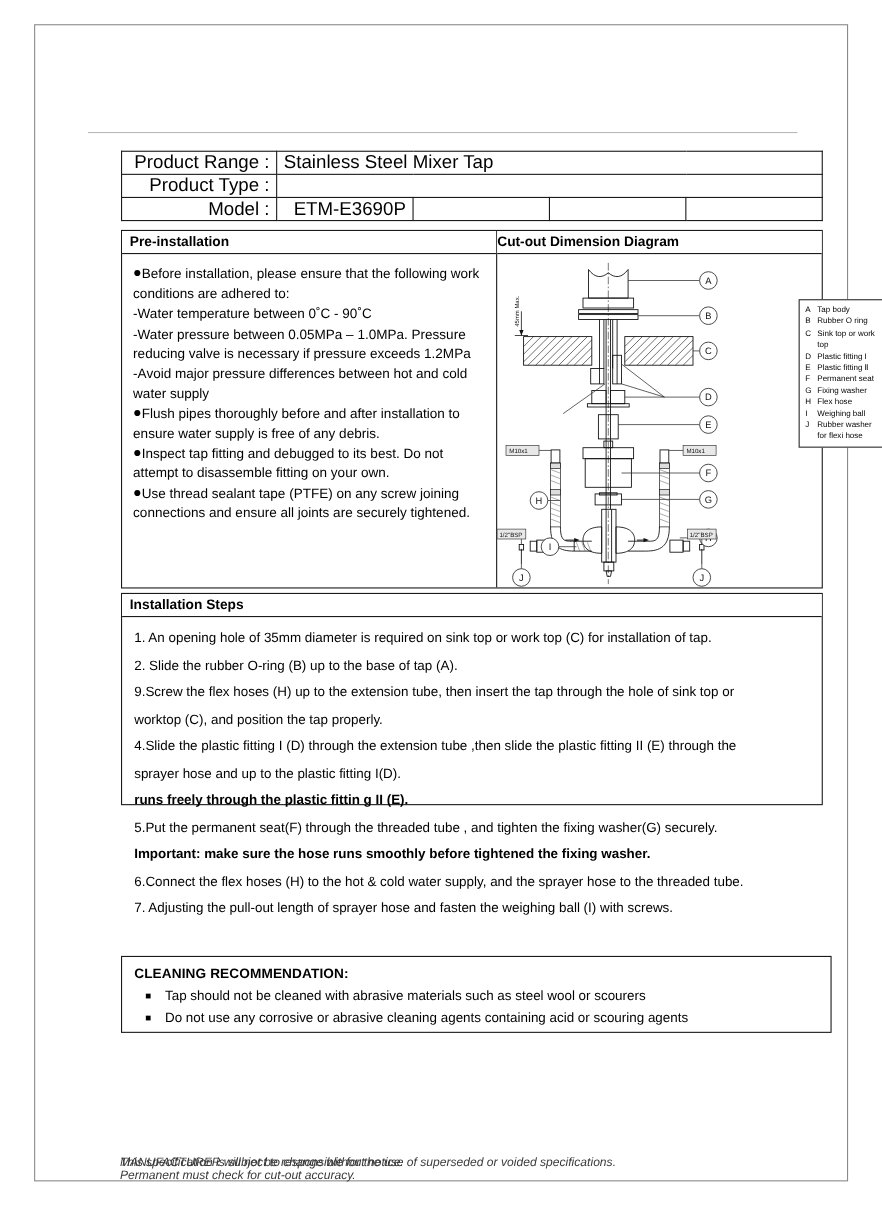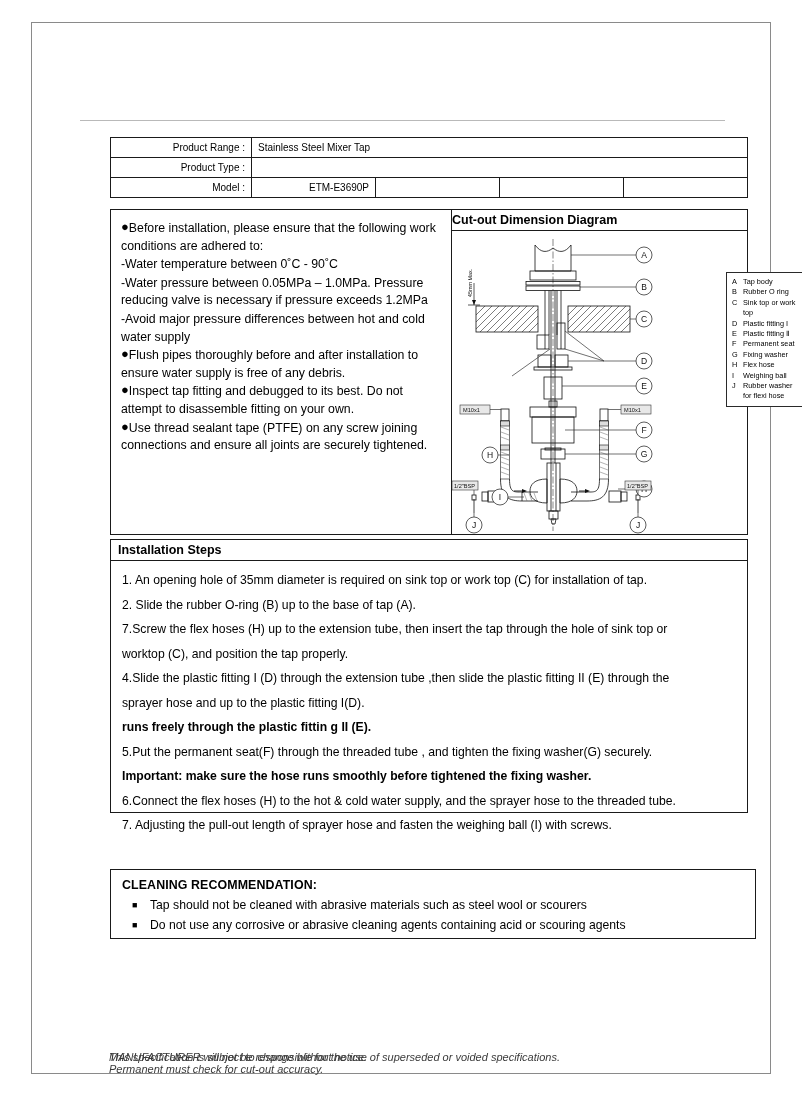--- a/index.html
+++ b/index.html
@@ -41,21 +41,21 @@
   }
   
   .prod-table{
     position:absolute;left:78px;top:114px;width:638px;
     border-collapse:collapse;
     table-layout:fixed;
   }
   .prod-table td{
     border:1px solid #1a1a1a;
     height:19px;
-    font-size:10px;
+    font-size:17px;
     padding:0 6px;
     vertical-align:middle;
   }
   .lbl-cell{ text-align:right; width:128px; padding-right:8px;}
   .val-cell{ text-align:left; }
   .model-val{ text-align:right; }
   
   .panel{
     position:absolute;left:78px;top:186px;width:638px;height:326px;
     border:1px solid #1a1a1a;box-sizing:border-box;
@@ -87,21 +87,21 @@
     position:absolute;left:274px;top:41px;width:87px;
     border:1px solid #2a2a2a;background:#fff;
     font-size:7.3px;line-height:10.4px;
     padding:4px 3px 4px 5px;box-sizing:border-box;
   }
   .legend .row{display:flex;}
   .legend .k{width:11px;flex:0 0 11px;}
   .legend .cont{padding-left:11px;}
   
   .steps{
-    position:absolute;left:78px;top:516px;width:638px;height:274px;
+    position:absolute;left:78px;top:516px;width:638px;height:193px;
     border:1px solid #1a1a1a;box-sizing:border-box;
   }
   .steps-body{
     padding:7px 10px 0 11px;font-size:12.2px;line-height:24.5px;
   }
   .steps-body p{margin:0;}
   .steps-body p.bold{font-weight:bold;}
   
   .clean{
     position:absolute;left:78px;top:846px;width:646px;height:70px;
@@ -146,20 +146,21 @@
       <td></td>
       <td></td>
       <td></td>
     </tr>
   </tbody>
     </table>
 
   <div class="panel">
 
     <div class="col-left">
+      <div class="sect-head">Pre-installation</div>
       <div class="pre-body">
         <p><span class="bull">●</span><span>Before installation, please ensure that the following work conditions are adhered to:</span></p>
         <p>-Water temperature between 0˚C - 90˚C</p>
         <p>-Water pressure between 0.05MPa – 1.0MPa. Pressure reducing valve is necessary if pressure exceeds 1.2MPa</p>
         <p>-Avoid major pressure differences between hot and cold water supply</p>
         <p><span class="bull">●</span><span>Flush pipes thoroughly before and after installation to ensure water supply is free of any debris.</span></p>
         <p><span class="bull">●</span><span>Inspect tap fitting and debugged to its best. Do not attempt to disassemble fitting on your own.</span></p>
         <p><span class="bull">●</span><span>Use thread sealant tape (PTFE) on any screw joining connections and ensure all joints are securely tightened.</span></p>
       </div>
     </div>
@@ -418,21 +419,21 @@
 
       </div>
     </div>
   </div>
 
   <div class="steps">
     <div class="sect-head">Installation Steps</div>
     <div class="steps-body">
       <p>1. An opening hole of 35mm diameter is required on sink top or work top (C) for installation of tap.</p>
       <p>2. Slide the rubber O-ring (B) up to the base of tap (A).</p>
-      <p>7.Screw the flex hoses (H) up to the extension tube, then insert the tap through the hole of sink top or</p>
+      <p>9.Screw the flex hoses (H) up to the extension tube, then insert the tap through the hole of sink top or</p>
       <p>worktop (C), and position the tap properly.</p>
       <p>4.Slide the plastic fitting I (D) through the extension tube ,then slide the plastic fitting II (E) through the</p>
       <p>sprayer hose and up to the plastic fitting I(D).</p>
       <p class="bold">runs freely through the plastic fittin     g II (E).</p>
       <p>5.Put the permanent seat(F) through the threaded tube , and tighten the fixing washer(G) securely.</p>
       <p class="bold">Important: make sure the hose runs smoothly before tightened the fixing washer.</p>
       <p>6.Connect the flex hoses (H) to the hot &amp; cold water supply, and the sprayer hose to the threaded tube.</p>
       <p>7. Adjusting the pull-out length of sprayer hose and fasten the weighing ball (I) with screws.</p>
     </div>
   </div>

